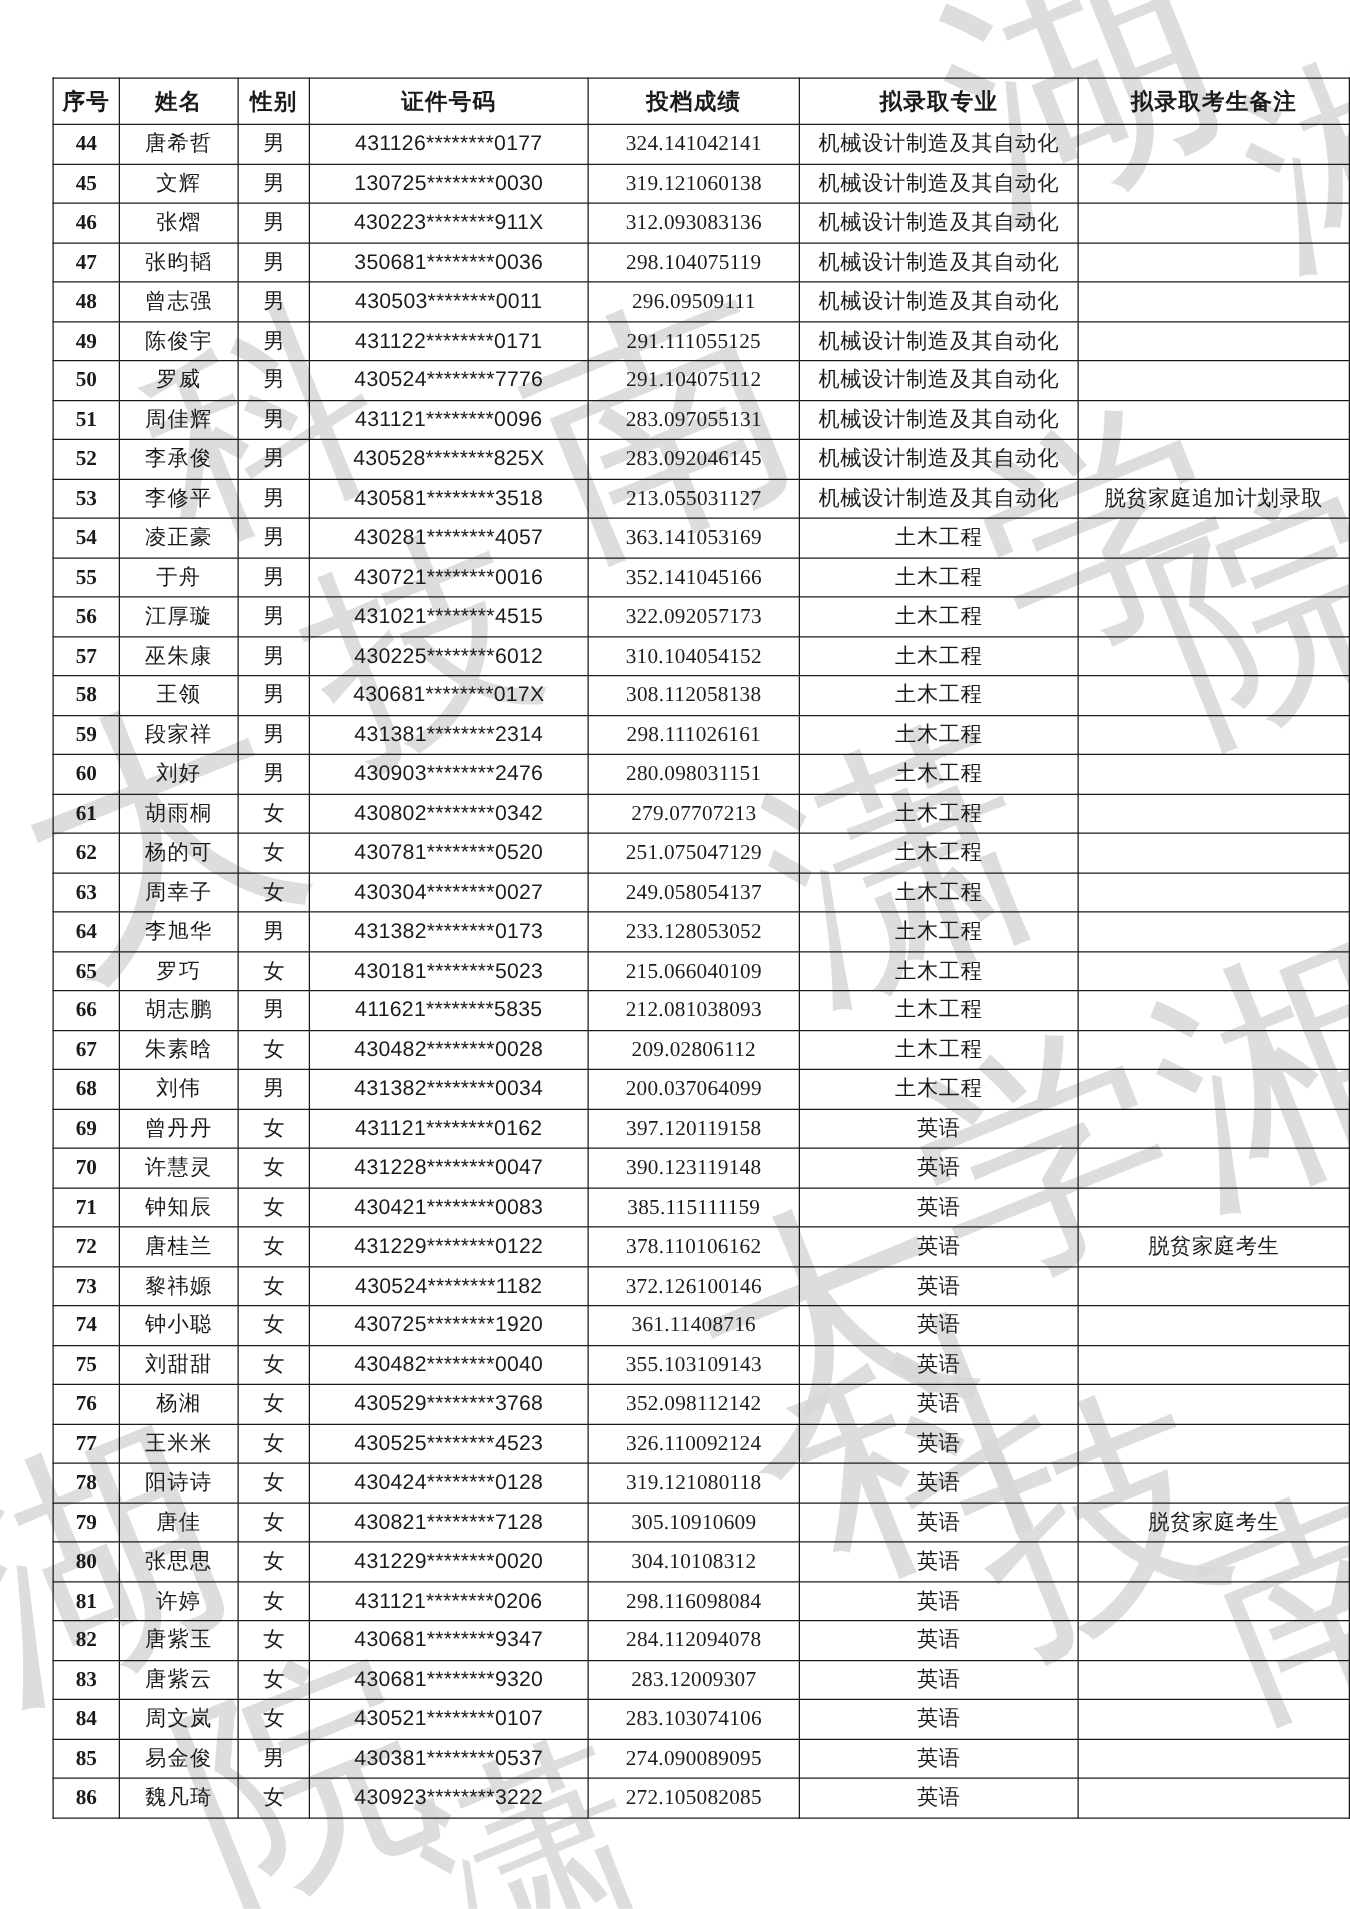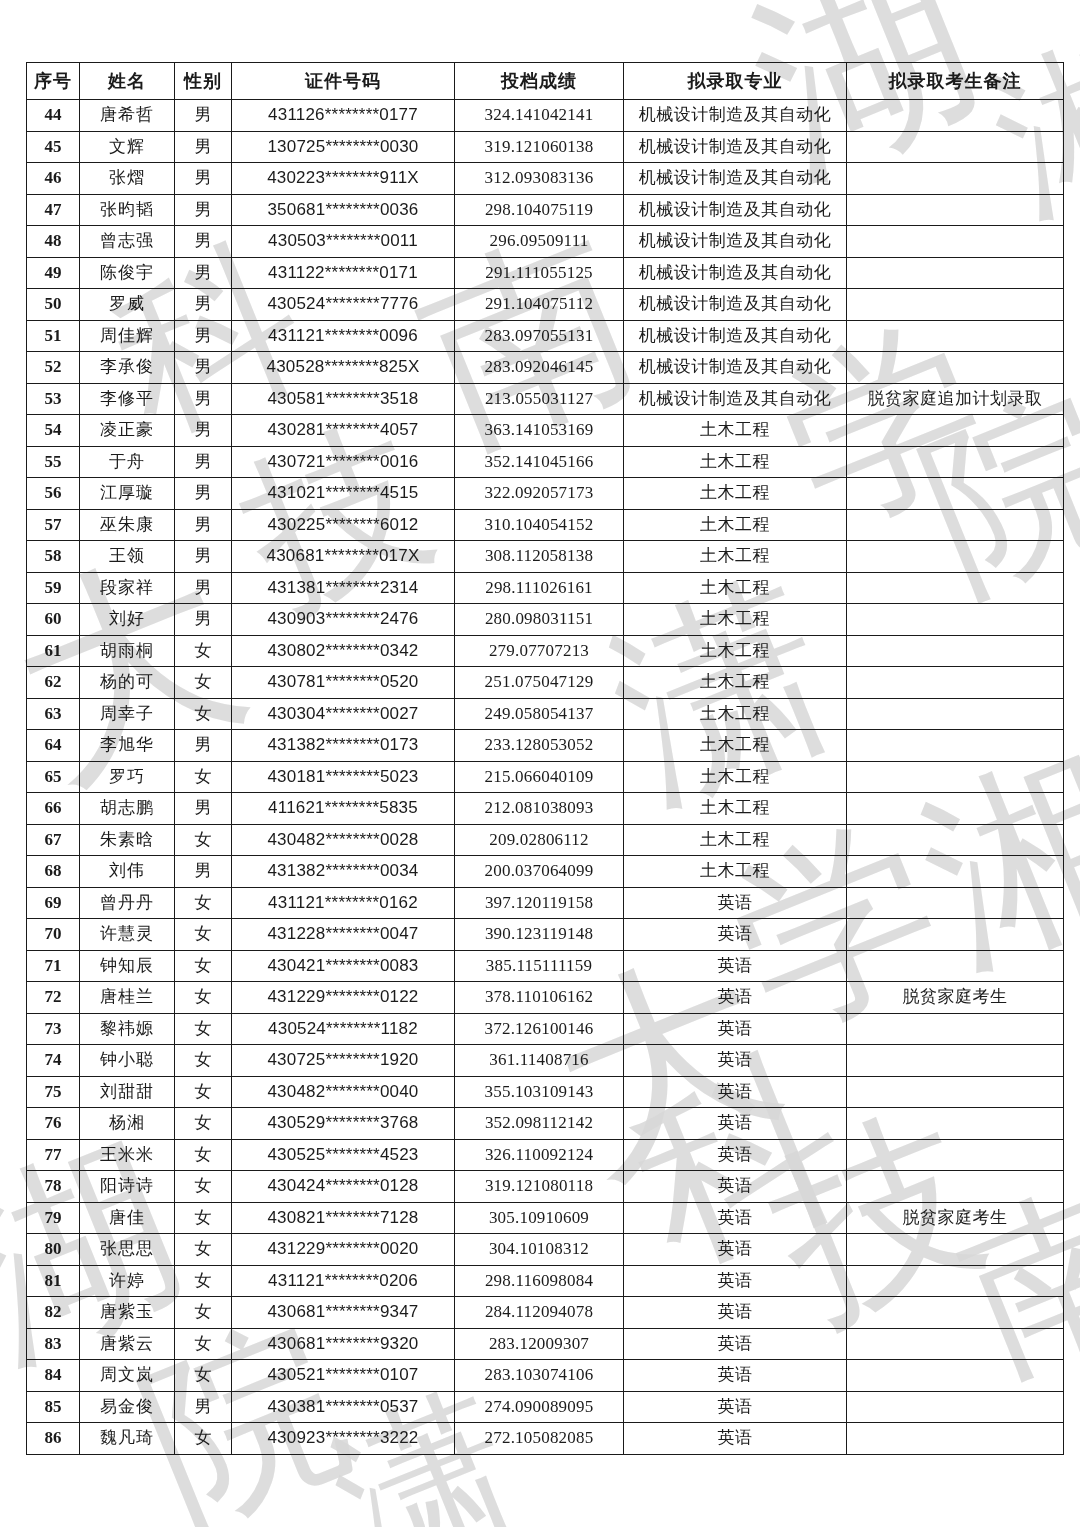--- a/index.html
+++ b/index.html
@@ -30,21 +30,21 @@
     color: #d8d8d8;
     font-family: "Liberation Serif", "DejaVu Serif", serif;
     font-weight: 400;
     white-space: nowrap;
     opacity: .85;
   }
 
   
   #doc-table-wrap {
     position: absolute;
-    left: 26px;
+    left: 42px;
     top: 62px;
     width: 1030px;
     z-index: 2;
   }
   table.roster {
     border-collapse: collapse;
     width: 1030px;
     table-layout: fixed;
     background: transparent;
   }

